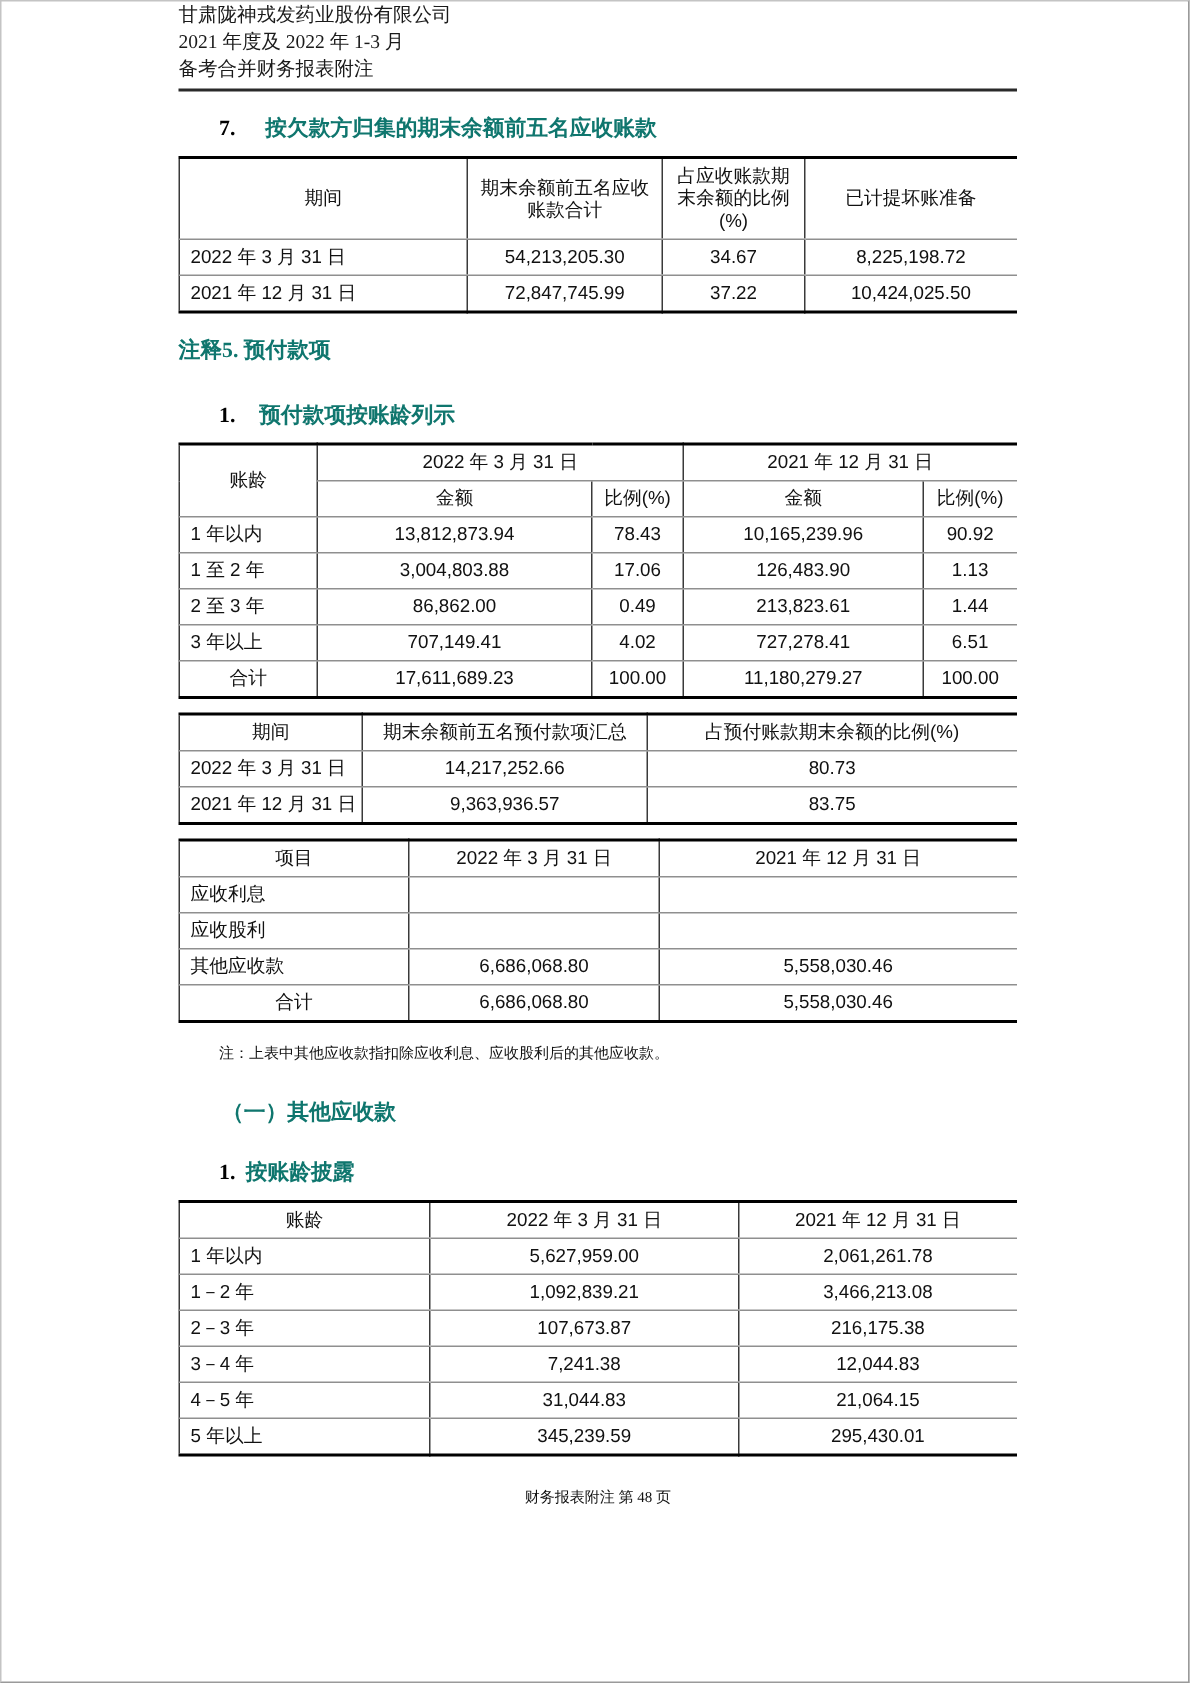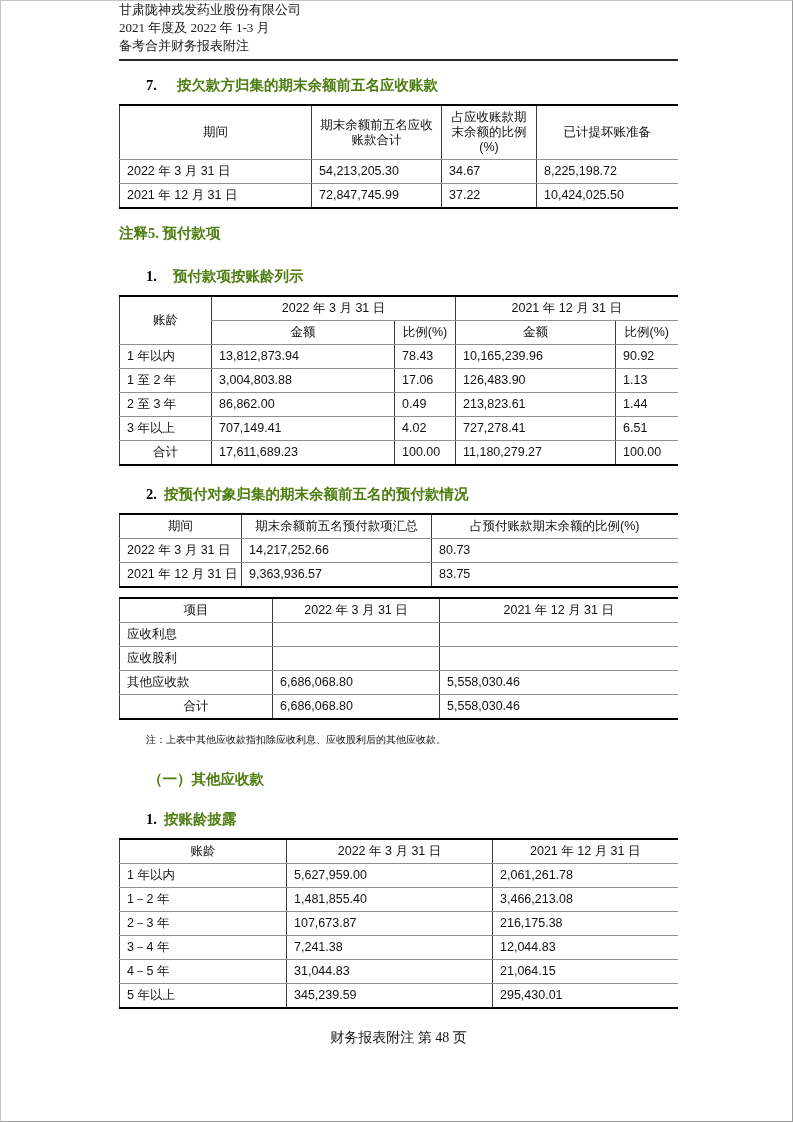--- a/index.html
+++ b/index.html
@@ -13,21 +13,21 @@
     border-right-color: #9a9a9a;
     border-bottom-color: #9a9a9a;
     overflow: hidden;
   }
   .content { margin-left: 118px; width: 559px; }
 
   .doc-header { font-size: 13px; line-height: 18px; color: #1a1a1a;
     border-bottom: 2px solid #2a2a2a; padding-bottom: 4px; }
 
   .h-num { font-weight: bold; font-size: 14.5px; color: #000; }
-  .heading { font-weight: bold; font-size: 14.5px; color: #4d7c0f; }
+  .heading { font-weight: bold; font-size: 14.5px; color: #0f766e; }
 
   .sec7   { margin: 15px 0 0 27px; }
   .sec7 .h-num { margin-right: 20px; }
   .note5  { margin: 15px 0 0 0; }
   .n5s1   { margin: 24px 0 0 27px; }
   .n5s1 .h-num { margin-right: 16px; }
   .n5s2   { margin: 19px 0 0 27px; }
   .n5s2 .h-num { margin-right: 7px; }
   .note6  { margin: 20px 0 0 0; }
   .note-line { margin: 13px 0 0 27px; font-size: 10px; color: #111; }
@@ -47,24 +47,24 @@
     border-bottom: 1px solid #8f8f8f;
     padding: 4px 7px; height: 23px;
     font-weight: normal; line-height: 15px;
     overflow: hidden; white-space: nowrap;
   }
   table.fin th.wrap { white-space: normal; }
   table.fin tr > th:last-child, table.fin tr > td:last-child { border-right: 0; }
   table.fin tbody tr:last-child th, table.fin tbody tr:last-child td { border-bottom: 0; }
   .c { text-align: center; }
   .l { text-align: left; }
-  .r { text-align: left; }
+  .r { text-align: center; }
   .t5 td, .t5 th { height: 25px; padding-top: 5px; padding-bottom: 5px; }
 
-  .footer { text-align: center; margin-top: 20px; font-size: 14px; color: #111; }
+  .footer { text-align: center; margin-top: 20px; font-size: 10px; color: #111; }
 </style>
 </head>
 <body>
 
 <div class="page">
   <div class="content">
 
     <div class="doc-header">
       <div>甘肃陇神戎发药业股份有限公司</div>
       <div>2021 年度及 2022 年 1-3 月</div>
@@ -165,23 +165,20 @@
         <tr>
           <td class="c">合计</td>
           <td class="r">17,611,689.23</td>
           <td class="r">100.00</td>
           <td class="r">11,180,279.27</td>
           <td class="r">100.00</td>
         </tr>
       </tbody>
     </table>
 
-    <div class="n5s2">
-      <span class="h-num">2.</span><span class="heading">按预付对象归集的期末余额前五名的预付款情况</span>
-    </div>
 
     <table class="fin t5">
       <colgroup>
           <col style="width:122px">
           <col style="width:190px">
           <col style="width:246px">
         </colgroup>
       <thead>
         <tr>
           <th class="c">期间</th>
@@ -263,21 +260,21 @@
         </tr>
       </thead>
       <tbody>
         <tr>
           <td class="l">1 年以内</td>
           <td class="r">5,627,959.00</td>
           <td class="r">2,061,261.78</td>
         </tr>
         <tr>
           <td class="l">1－2 年</td>
-          <td class="r">1,481,855.40</td>
+          <td class="r">1,092,839.21</td>
           <td class="r">3,466,213.08</td>
         </tr>
         <tr>
           <td class="l">2－3 年</td>
           <td class="r">107,673.87</td>
           <td class="r">216,175.38</td>
         </tr>
         <tr>
           <td class="l">3－4 年</td>
           <td class="r">7,241.38</td>

